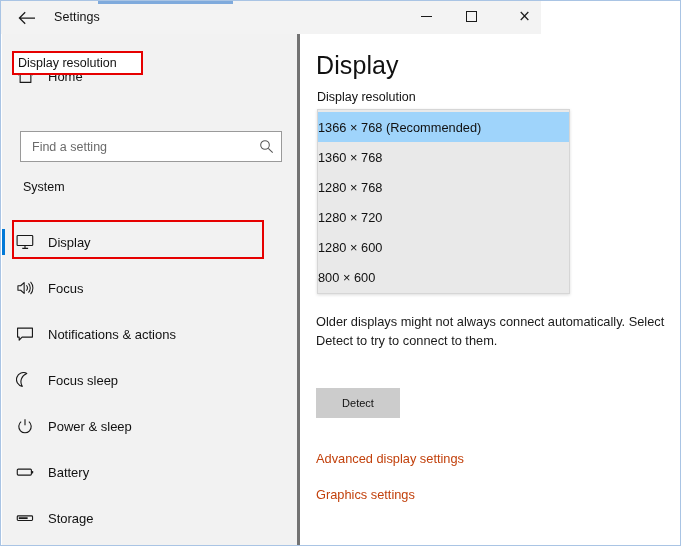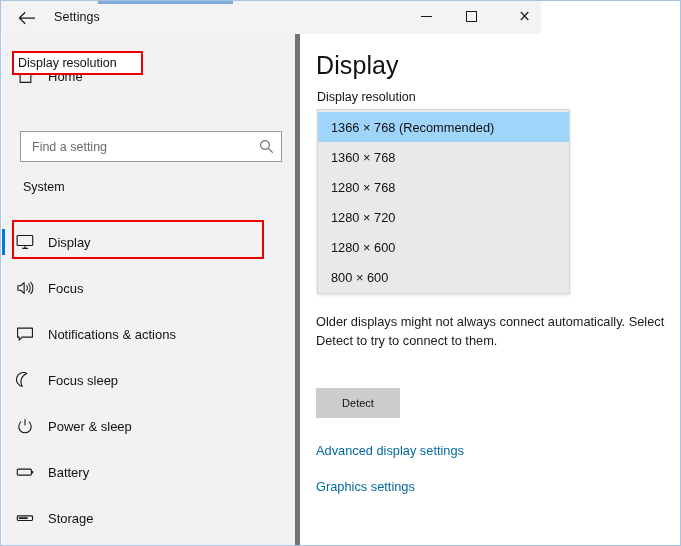--- a/index.html
+++ b/index.html
@@ -72,21 +72,21 @@
     font-family: "DejaVu Sans", sans-serif;
   }
 
   
   #sidebar {
     position: absolute;
     top: 33px; left: 1px;
     width: 298px;
     height: 511px;
     background: #f2f2f2;
-    border-right: 5px solid #737373;
+    border-right: 3px solid #737373;
     z-index: 10;
   }
   #home-row {
     position: absolute;
     left: 0; top: 22px;
     width: 298px; height: 40px;
     display: flex; align-items: center;
   }
   #home-row .ic { width: 46px; display: flex; justify-content: center; }
   #home-row .lb { font-size: 13px; color: #111; }
@@ -216,41 +216,41 @@
     font-family: "Liberation Sans", sans-serif;
     font-size: 11px;
     color: #111;
     cursor: default;
   }
 
   .link {
     position: absolute;
     left: 15px;
     font-size: 12.8px;
-    color: #0369a1;
+    color: #c2410c;
     text-decoration: none;
+    margin-top: 8px;
   }
   #link-advanced { top: 409px; }
   #link-graphics { top: 445px; }
 
   
   #dropdown {
     position: absolute;
     left: 316px; top: 108px;
     width: 253px;
     background: #e9e9e9;
     border: 1px solid #d6d6d6;
     box-shadow: 0 1px 3px rgba(0,0,0,.14);
     z-index: 30;
     padding: 2px 0 1px 0;
   }
   .dd-item {
     height: 30px;
     display: flex; align-items: center;
-    padding-left: 13px;
     font-size: 12.8px;
     color: #111;
     white-space: nowrap;
   }
   .dd-item.sel { background: #9fd4fb; }
 </style>
 </head>
 <body>
 
 <div id="window">

